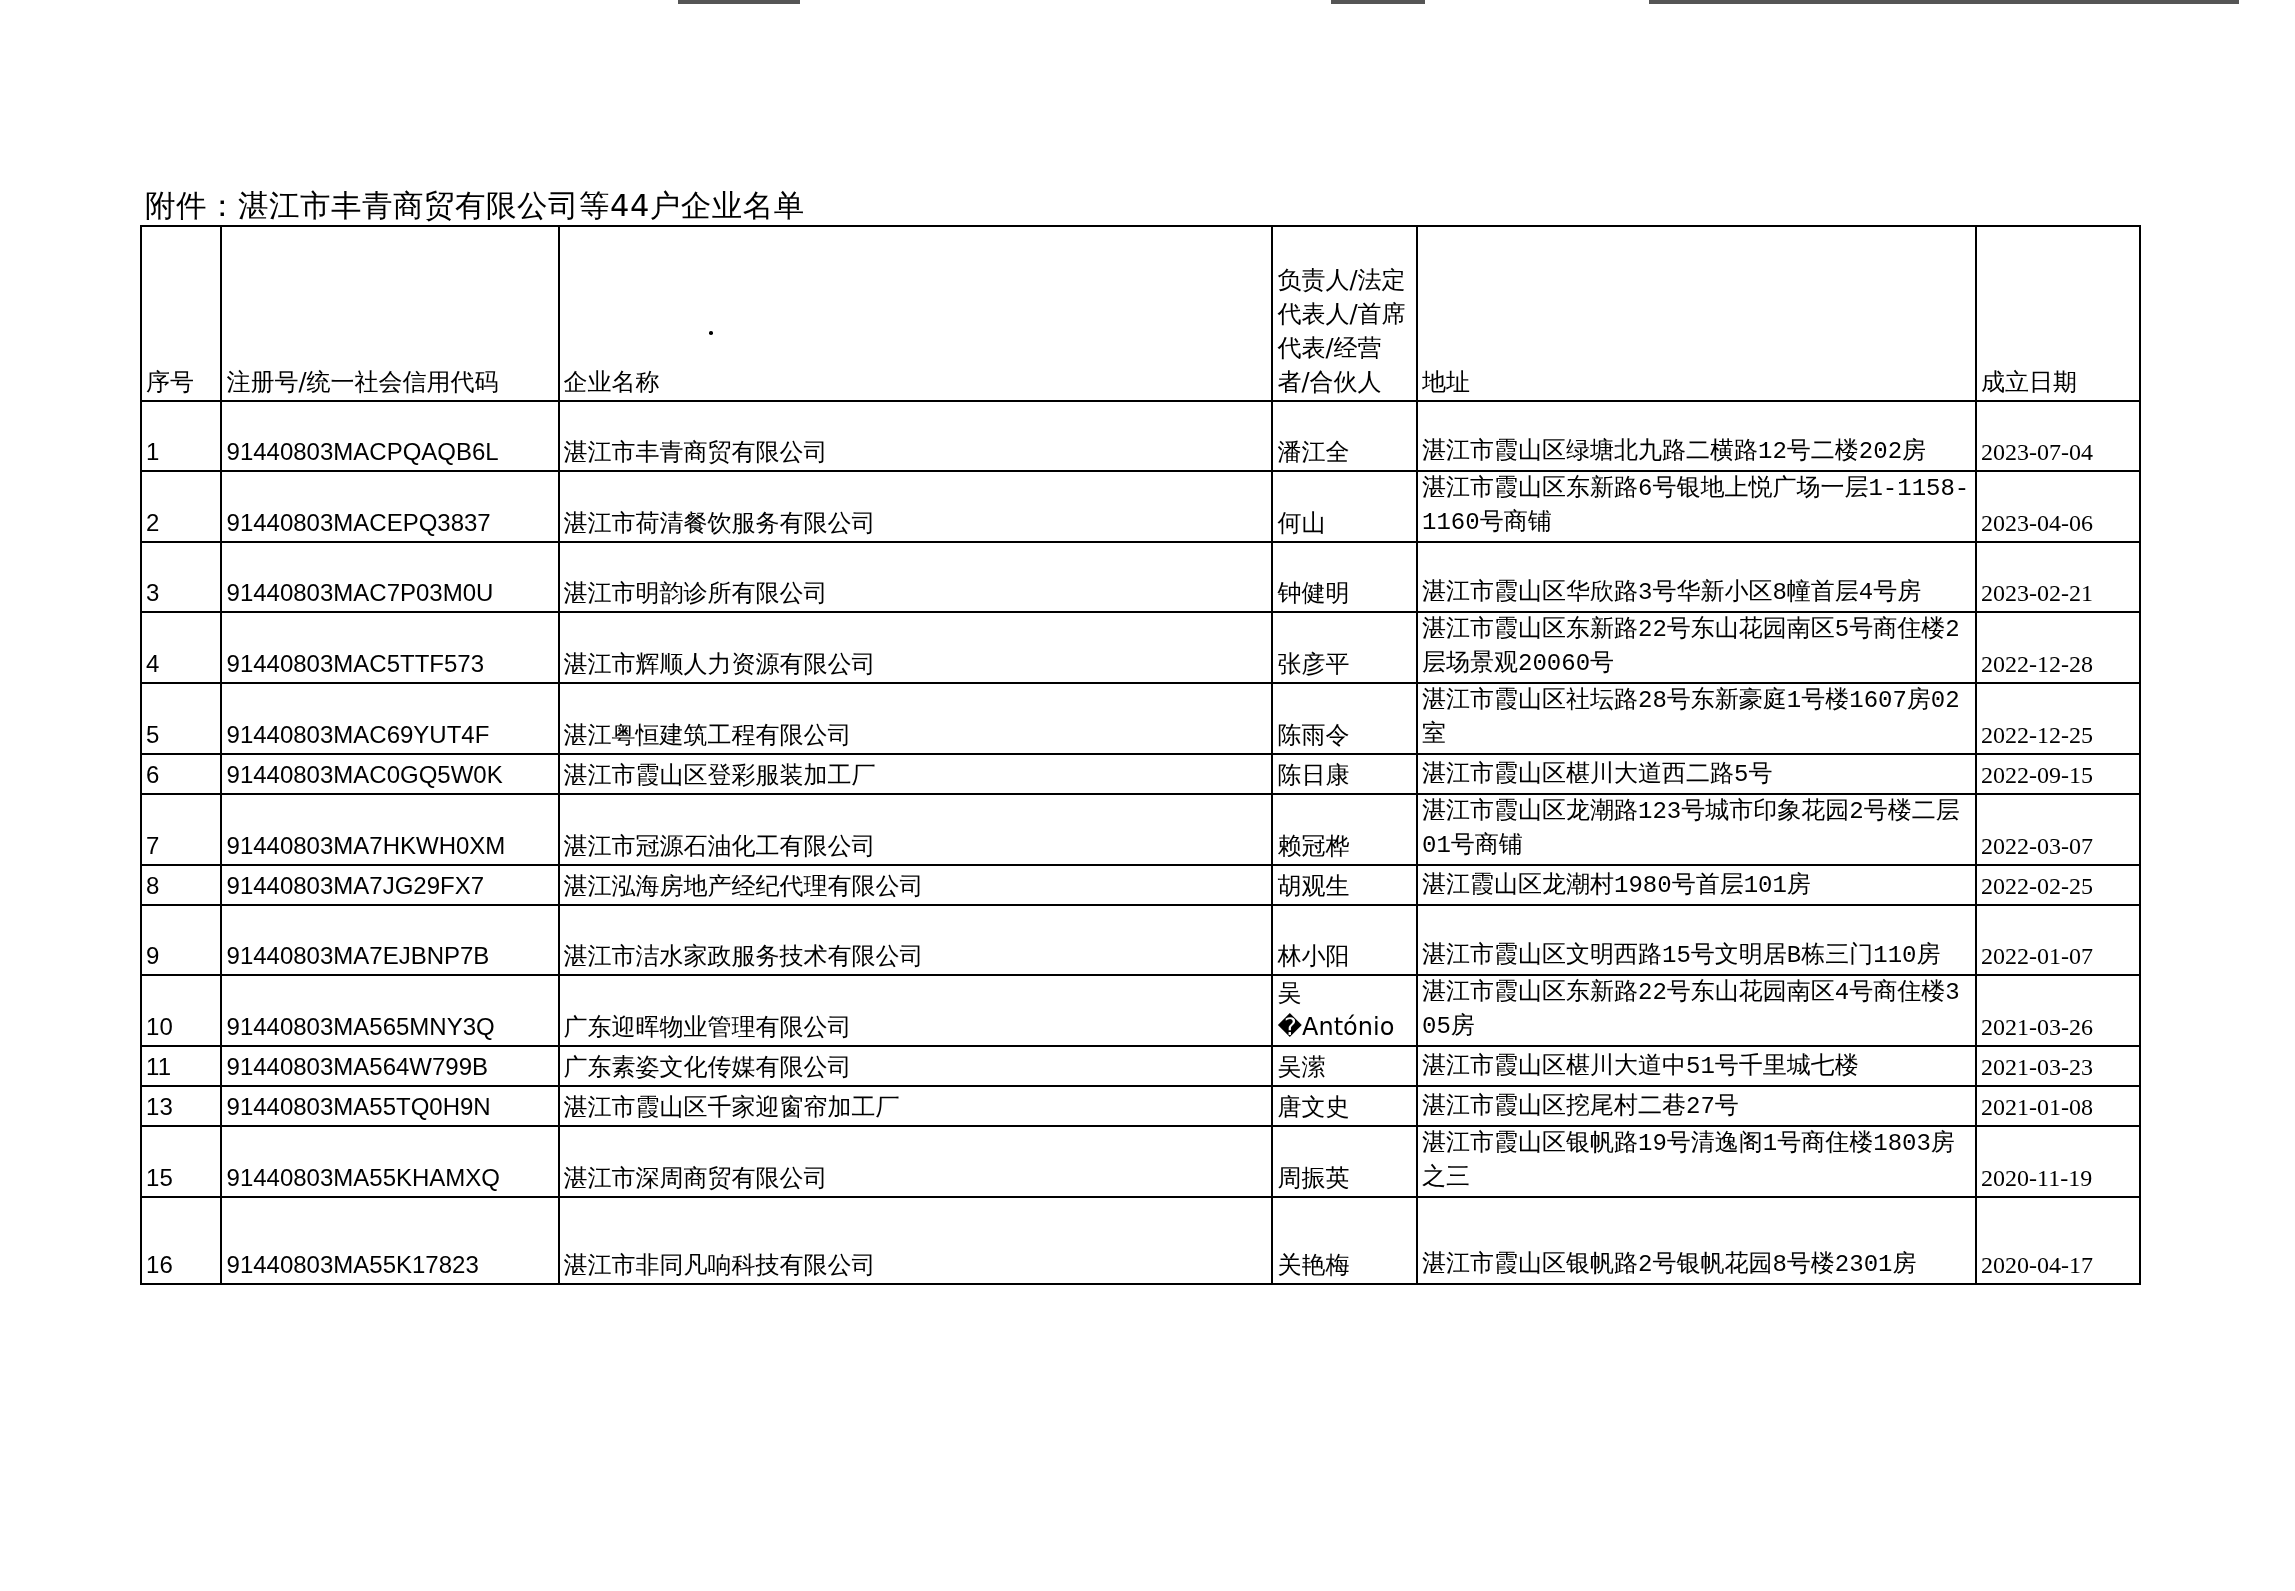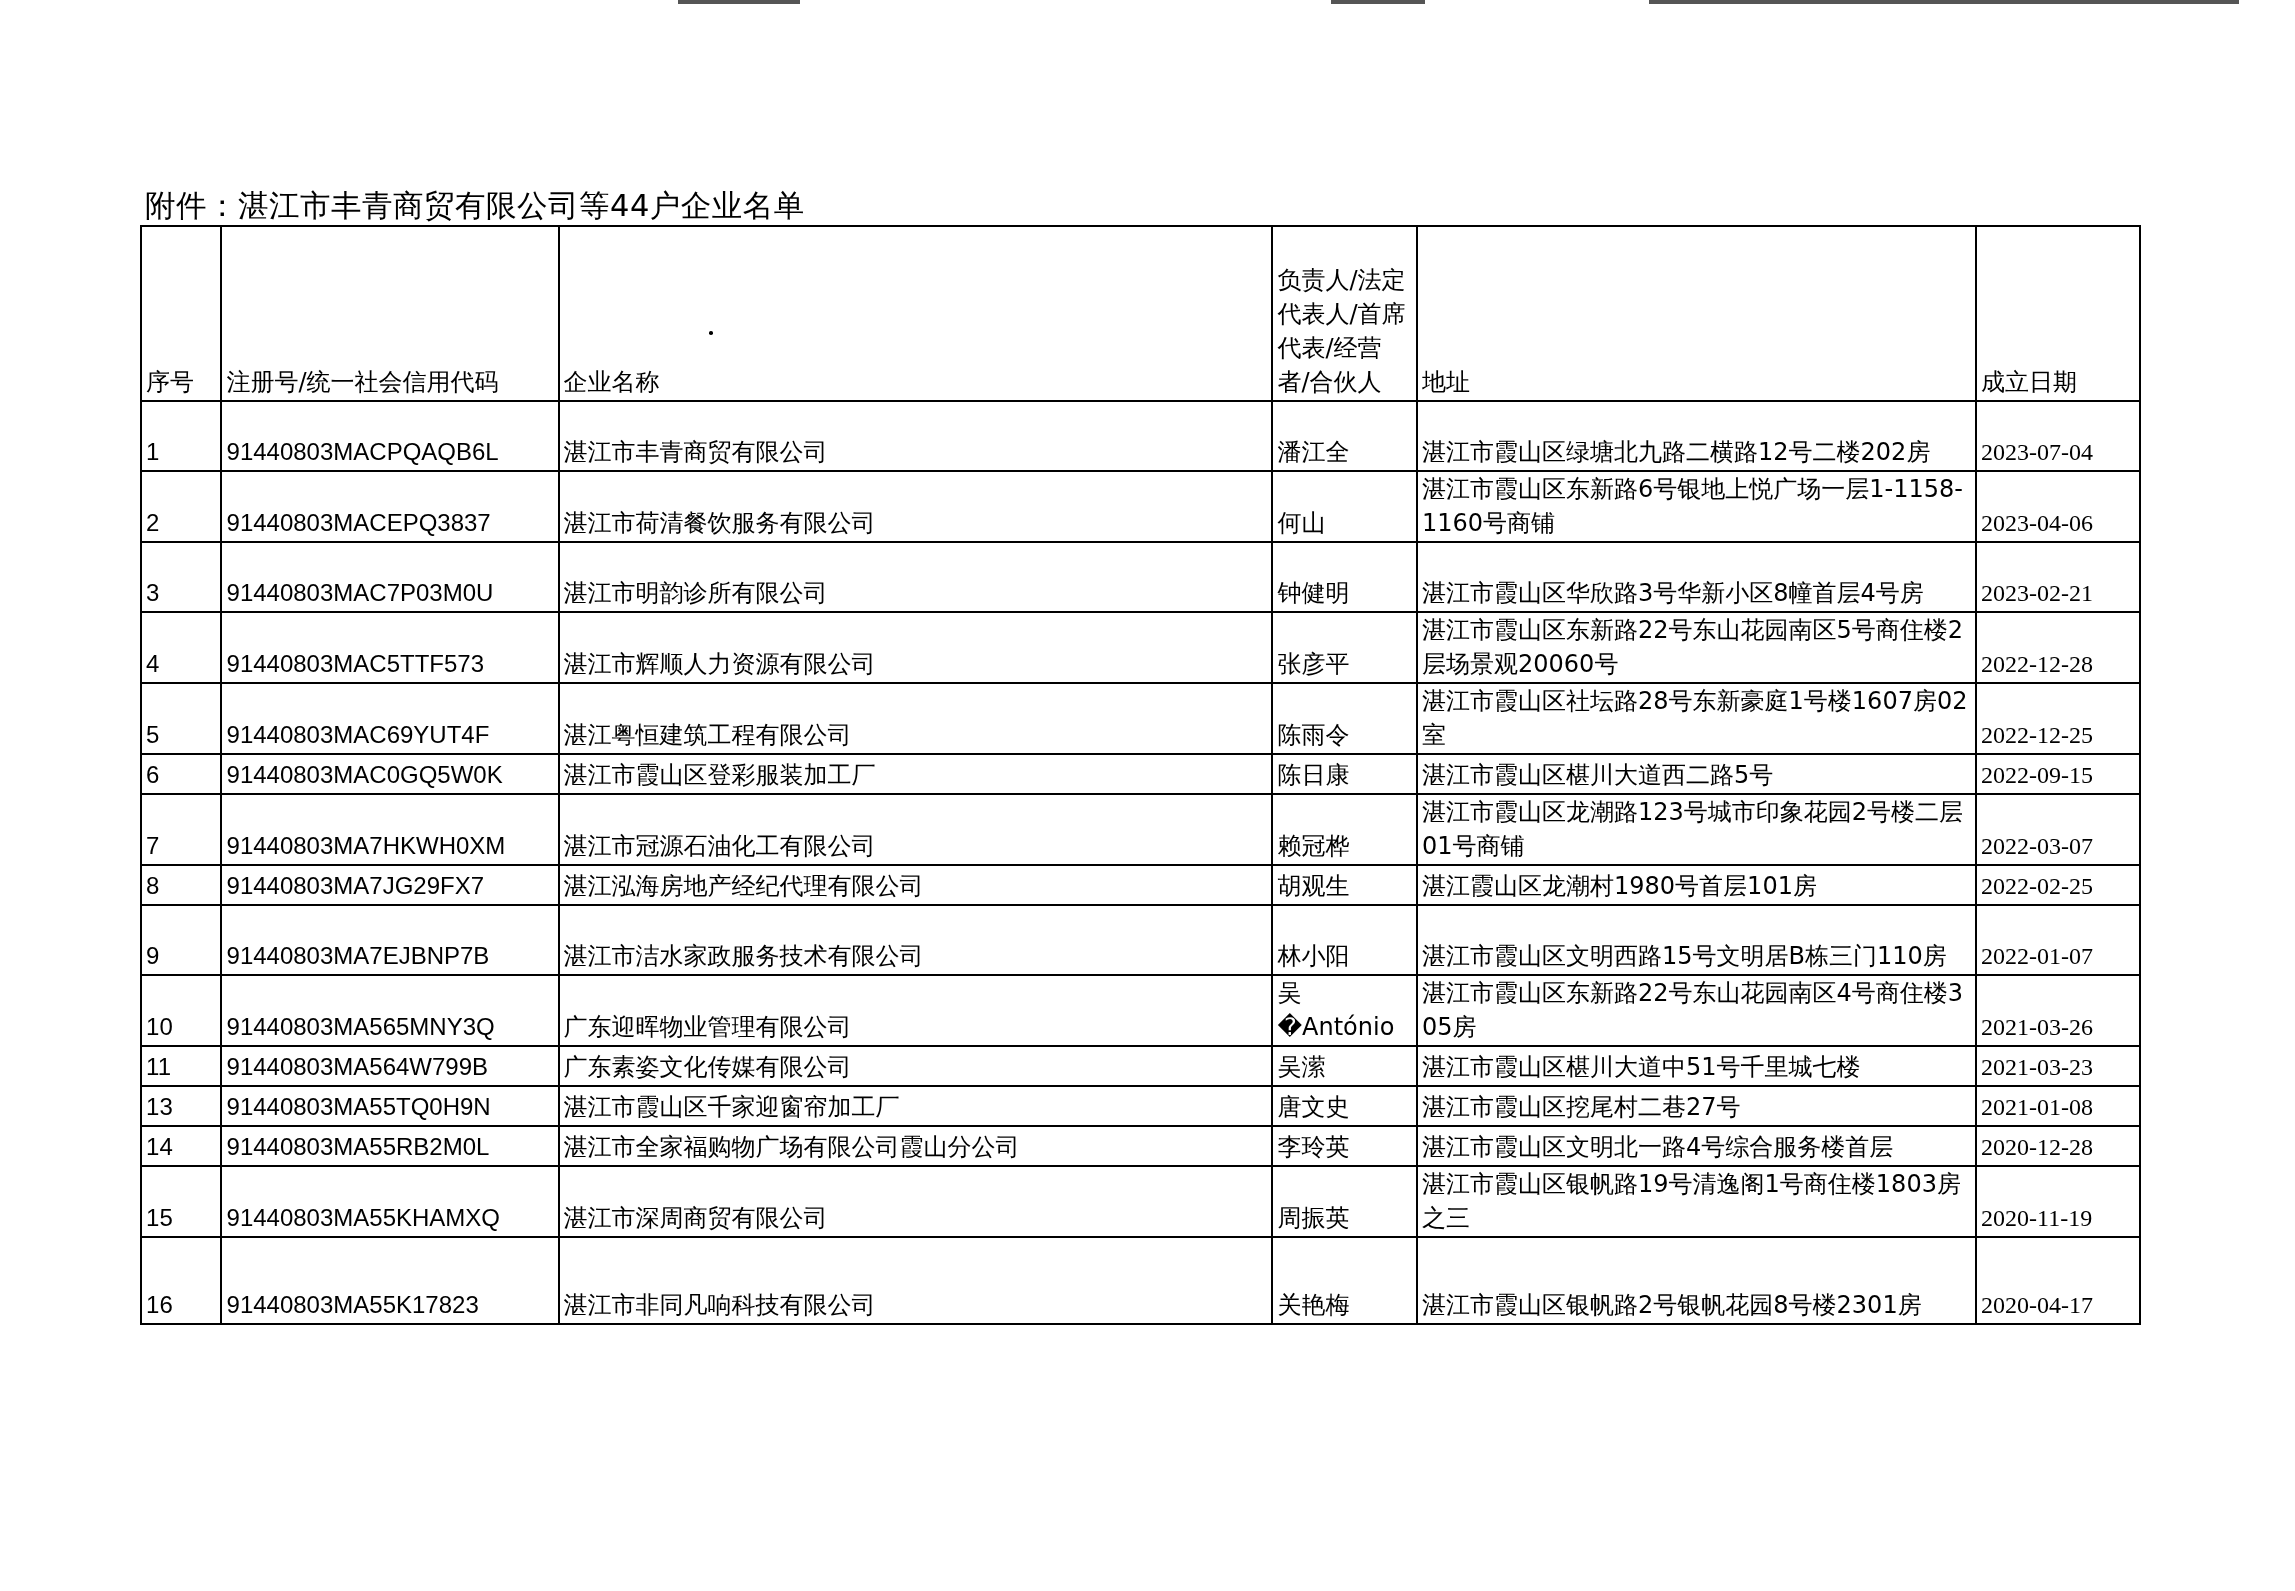--- a/index.html
+++ b/index.html
@@ -66,20 +66,21 @@
       text-align: right;
       padding-right: 7.1px;
     }
     tr.single td { height: 37px; }
     tr.double td { height: 67px; }
     tr.triple td { height: 84px; }
     .addr-text {
       display: block;
       line-height: 34px;
       word-break: break-all;
+      font-family: Liberation Mono, monospace;
     }
     .stray-dot {
       position: absolute;
       left: 709px;
       top: 331px;
       width: 3.6px;
       height: 3.6px;
       background: #000;
       border-radius: 50%;
     }
@@ -228,30 +229,20 @@
     <tr class="single">
       <td class="num">13</td>
       <td class="num">91440803MA55TQ0H9N</td>
       <td>湛江市霞山区千家迎窗帘加工厂</td>
       <td>唐文史</td>
       <td>
           <span class="addr-text">湛江市霞山区挖尾村二巷27号</span>
         </td>
       <td class="date">2021-01-08</td>
     </tr>
-    <tr class="single">
-      <td class="num">14</td>
-      <td class="num">91440803MA55RB2M0L</td>
-      <td>湛江市全家福购物广场有限公司霞山分公司</td>
-      <td>李玲英</td>
-      <td>
-          <span class="addr-text">湛江市霞山区文明北一路4号综合服务楼首层</span>
-        </td>
-      <td class="date">2020-12-28</td>
-    </tr>
     <tr class="double">
       <td class="num">15</td>
       <td class="num">91440803MA55KHAMXQ</td>
       <td>湛江市深周商贸有限公司</td>
       <td>周振英</td>
       <td>
           <span class="addr-text">湛江市霞山区银帆路19号清逸阁1号商住楼1803房之三</span>
         </td>
       <td class="date">2020-11-19</td>
     </tr>

